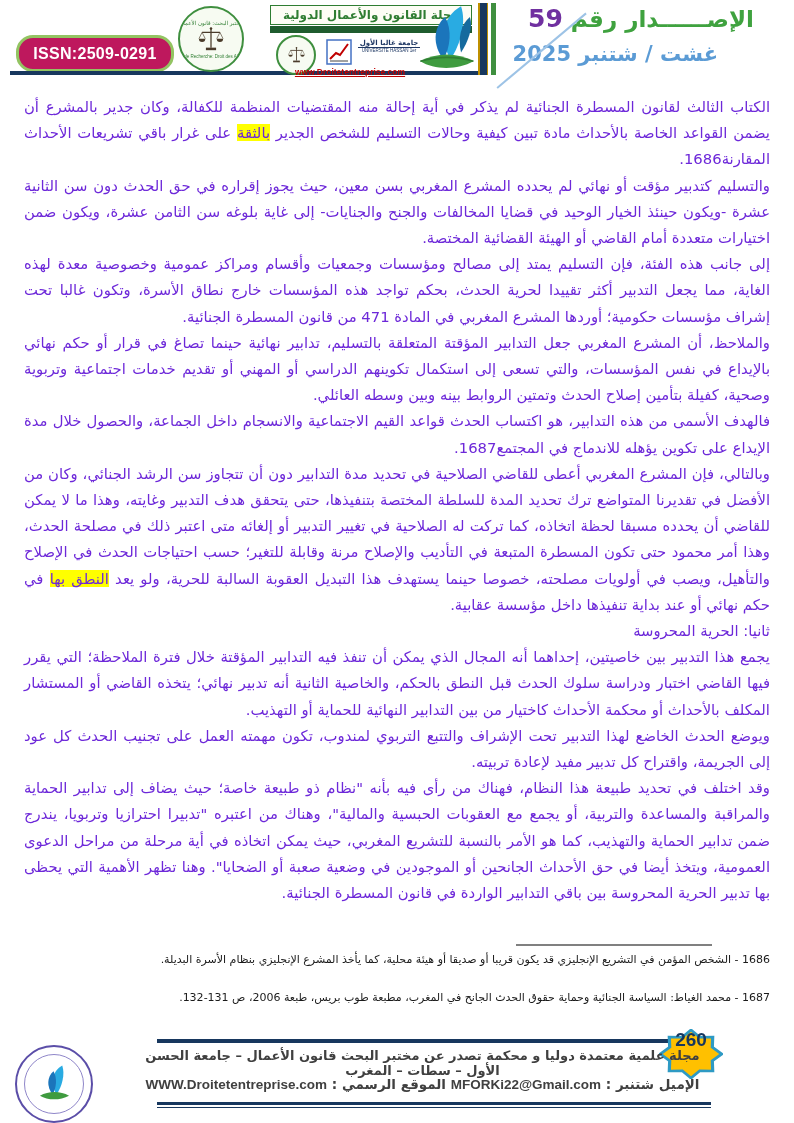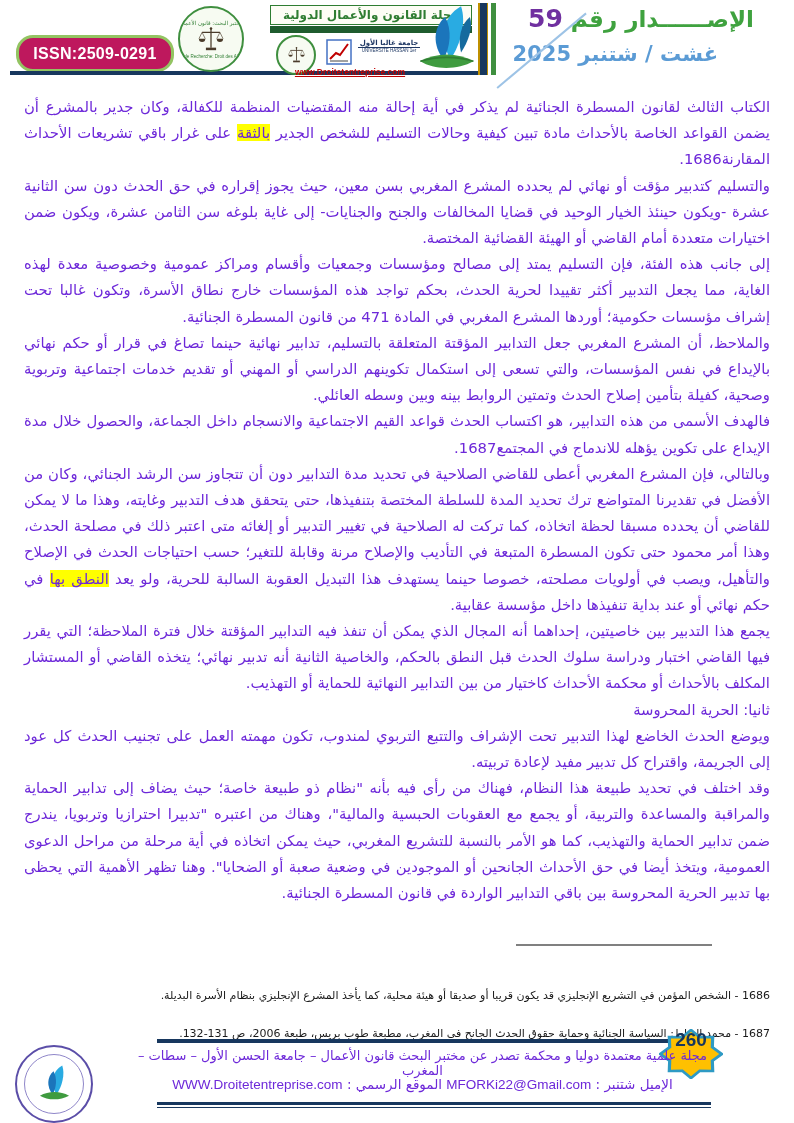--- a/index.html
+++ b/index.html
@@ -39,25 +39,25 @@
   .issue-line2{position:absolute;right:76px;top:42px;direction:rtl;font-weight:bold;font-size:21px;color:#5B9BD5;white-space:nowrap;}
   .diag{position:absolute;left:497px;top:87px;width:116px;height:1.5px;background:#9DC3E6;
       transform:rotate(-40deg);transform-origin:left center;}
   
   .content{position:absolute;left:24px;top:94px;width:746px;direction:rtl;text-align:justify;
       font-size:14.8px;line-height:26.2px;color:#6d28d9;}
   .content p{margin:0;}
   .hl{background:#FFFF00;}
   
   .fn-sep{position:absolute;left:516px;top:944px;width:196px;height:2px;background:#808080;}
-  .fn{position:absolute;right:24px;width:746px;direction:rtl;text-align:right;font-size:11px;color:#1a1a1a;margin-top:36px;}
+  .fn{position:absolute;right:24px;width:746px;direction:rtl;text-align:right;font-size:11px;color:#1a1a1a;}
   .fn1{top:953px;} .fn2{top:991px;}
   
   .f-rule-top{position:absolute;left:157px;top:1039px;width:554px;height:3.5px;background:#17375E;}
-  .f-line{position:absolute;left:130px;width:585px;text-align:center;color:#6d28d9;font-weight:normal;direction:rtl;}
+  .f-line{position:absolute;left:130px;width:585px;text-align:center;color:#404040;font-weight:bold;direction:rtl;}
   .f-line1{top:1048px;font-size:13px;}
   .f-line2{top:1076px;font-size:13.5px;}
   .f-line2 .lat{font-family:"Liberation Sans",sans-serif;direction:ltr;unicode-bidi:embed;}
   .f-rule-b1{position:absolute;left:157px;top:1102px;width:554px;height:2.5px;background:#17375E;}
   .f-rule-b2{position:absolute;left:157px;top:1107px;width:554px;height:1px;background:#17375E;}
   .badge-580{position:absolute;left:659px;top:1029px;width:64px;height:50px;}
   .badge-580 .num{position:absolute;left:0;top:0;width:64px;height:50px;line-height:50px;text-align:center;
       color:#17375E;font:bold 19px "Liberation Sans",sans-serif;}
   .footer-seal{position:absolute;left:15px;top:1045px;width:78px;height:78px;border-radius:50%;
       border:2.5px solid #5B4EA8;background:#fff;box-sizing:border-box;
@@ -149,22 +149,22 @@
     <p>
       <span>الكتاب الثالث لقانون المسطرة الجنائية لم يذكر في أية إحالة منه المقتضيات المنظمة للكفالة، وكان جدير بالمشرع أن يضمن القواعد الخاصة بالأحداث مادة تبين كيفية وحالات التسليم للشخص الجدير </span><span class="hl">بالثقة</span><span> على غرار باقي تشريعات الأحداث المقارنة1686.</span>
     </p>
     <p>والتسليم كتدبير مؤقت أو نهائي لم يحدده المشرع المغربي بسن معين، حيث يجوز إقراره في حق الحدث دون سن الثانية عشرة -ويكون حينئذ الخيار الوحيد في قضايا المخالفات والجنح والجنايات- إلى غاية بلوغه سن الثامن عشرة، ويكون ضمن اختيارات متعددة أمام القاضي أو الهيئة القضائية المختصة.</p>
     <p>إلى جانب هذه الفئة، فإن التسليم يمتد إلى مصالح ومؤسسات وجمعيات وأقسام ومراكز عمومية وخصوصية معدة لهذه الغاية، مما يجعل التدبير أكثر تقييدا لحرية الحدث، بحكم تواجد هذه المؤسسات خارج نطاق الأسرة، وتكون غالبا تحت إشراف مؤسسات حكومية؛ أوردها المشرع المغربي في المادة 471 من قانون المسطرة الجنائية.</p>
     <p>والملاحظ، أن المشرع المغربي جعل التدابير المؤقتة المتعلقة بالتسليم، تدابير نهائية حينما تصاغ في قرار أو حكم نهائي بالإيداع في نفس المؤسسات، والتي تسعى إلى استكمال تكوينهم الدراسي أو المهني أو تقديم خدمات اجتماعية وتربوية وصحية، كفيلة بتأمين إصلاح الحدث وتمتين الروابط بينه وبين وسطه العائلي.</p>
     <p>فالهدف الأسمى من هذه التدابير، هو اكتساب الحدث قواعد القيم الاجتماعية والانسجام داخل الجماعة، والحصول خلال مدة الإيداع على تكوين يؤهله للاندماج في المجتمع1687.</p>
     <p>
       <span>وبالتالي، فإن المشرع المغربي أعطى للقاضي الصلاحية في تحديد مدة التدابير دون أن تتجاوز سن الرشد الجنائي، وكان من الأفضل في تقديرنا المتواضع ترك تحديد المدة للسلطة المختصة بتنفيذها، حتى يتحقق هدف التدبير وغايته، وهذا ما لا يمكن للقاضي أن يحدده مسبقا لحظة اتخاذه، كما تركت له الصلاحية في تغيير التدبير أو إلغائه متى اعتبر ذلك في مصلحة الحدث، وهذا أمر محمود حتى تكون المسطرة المتبعة في التأديب والإصلاح مرنة وقابلة للتغير؛ حسب احتياجات الحدث في الإصلاح والتأهيل، ويصب في أولويات مصلحته، خصوصا حينما يستهدف هذا التبديل العقوبة السالبة للحرية، ولو يعد </span><span class="hl">النطق بها</span><span> في حكم نهائي أو عند بداية تنفيذها داخل مؤسسة عقابية.</span>
     </p>
+    <p>ثانيا: الحرية المحروسة</p>
     <p>يجمع هذا التدبير بين خاصيتين، إحداهما أنه المجال الذي يمكن أن تنفذ فيه التدابير المؤقتة خلال فترة الملاحظة؛ التي يقرر فيها القاضي اختبار ودراسة سلوك الحدث قبل النطق بالحكم، والخاصية الثانية أنه تدبير نهائي؛ يتخذه القاضي أو المستشار المكلف بالأحداث أو محكمة الأحداث كاختيار من بين التدابير النهائية للحماية أو التهذيب.</p>
-    <p>ثانيا: الحرية المحروسة</p>
     <p>ويوضع الحدث الخاضع لهذا التدبير تحت الإشراف والتتبع التربوي لمندوب، تكون مهمته العمل على تجنيب الحدث كل عود إلى الجريمة، واقتراح كل تدبير مفيد لإعادة تربيته.</p>
     <p>وقد اختلف في تحديد طبيعة هذا النظام، فهناك من رأى فيه بأنه "نظام ذو طبيعة خاصة؛ حيث يضاف إلى تدابير الحماية والمراقبة والمساعدة والتربية، أو يجمع مع العقوبات الحبسية والمالية"، وهناك من اعتبره "تدبيرا احترازيا وتربويا، يندرج ضمن تدابير الحماية والتهذيب، كما هو الأمر بالنسبة للتشريع المغربي، حيث يمكن اتخاذه في أية مرحلة من مراحل الدعوى العمومية، ويتخذ أيضا في حق الأحداث الجانحين أو الموجودين في وضعية صعبة أو الضحايا". وهنا تظهر الأهمية التي يحظى بها تدبير الحرية المحروسة بين باقي التدابير الواردة في قانون المسطرة الجنائية.</p>
   </div>
 
   <div class="fn-sep"></div>
   <div class="fn fn1">1686 - الشخص المؤمن في التشريع الإنجليزي قد يكون قريبا أو صديقا أو هيئة محلية، كما يأخذ المشرع الإنجليزي بنظام الأسرة البديلة.</div>
   <div class="fn fn2">1687 - محمد الغياط: السياسة الجنائية وحماية حقوق الحدث الجانح في المغرب، مطبعة طوب بريس، طبعة 2006، ص 131-132.</div>
 
   <div class="f-rule-top"></div>
 

